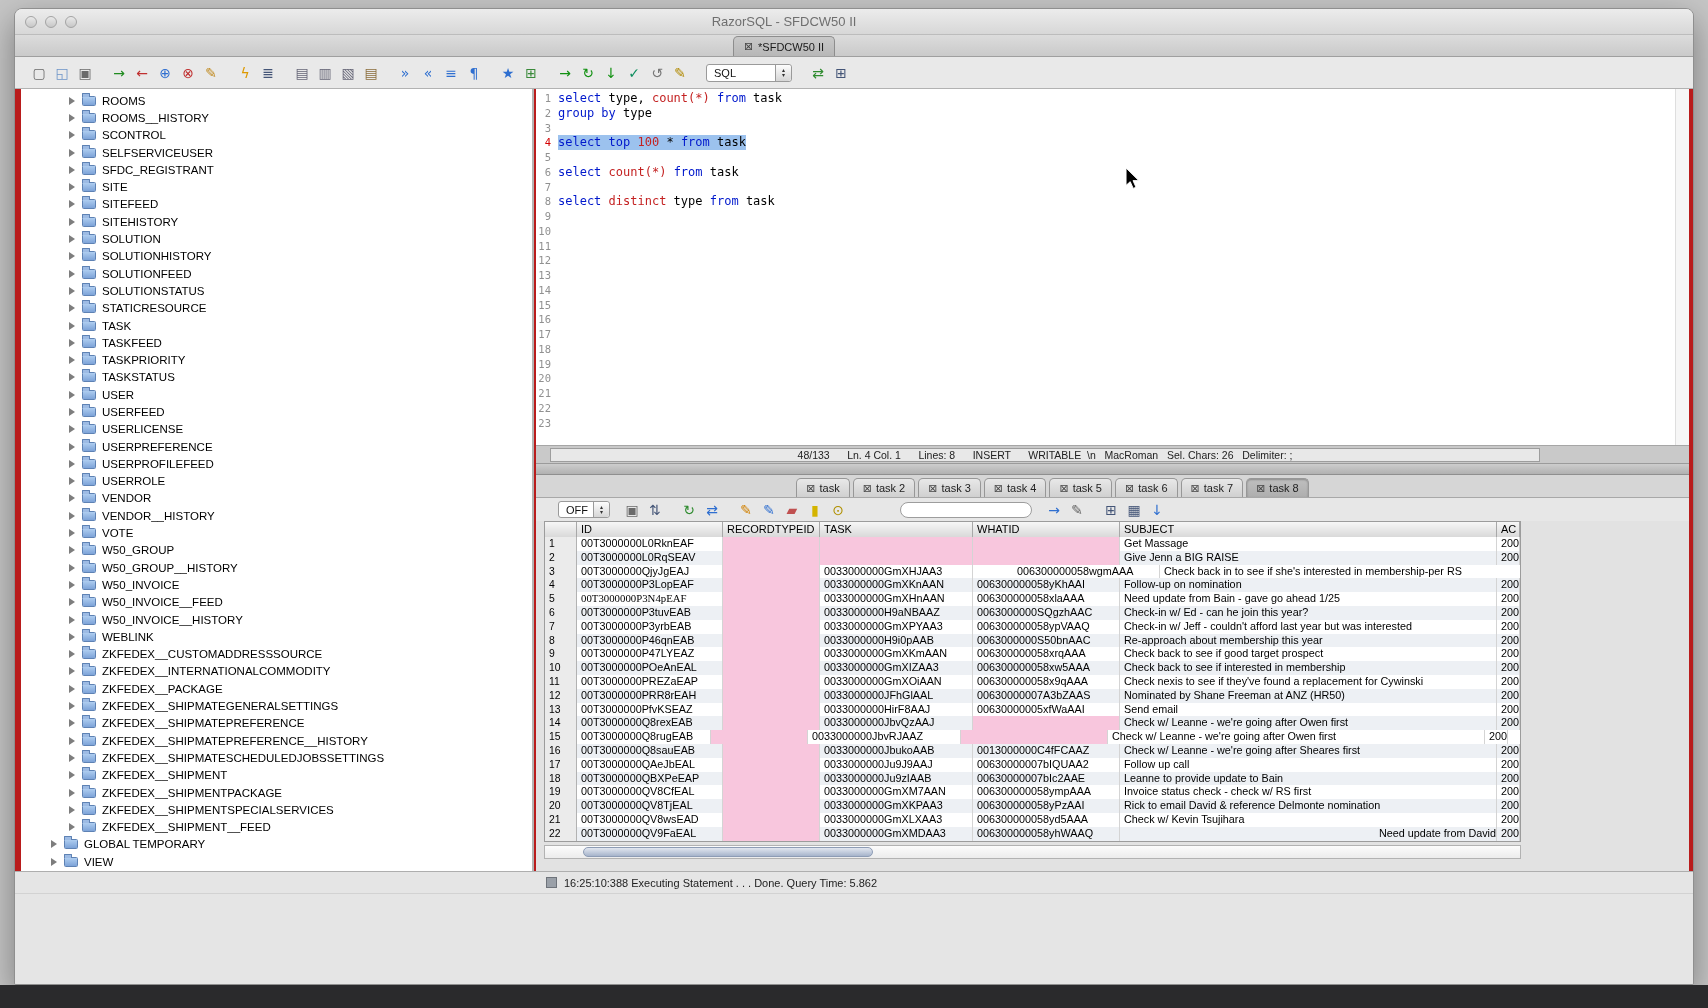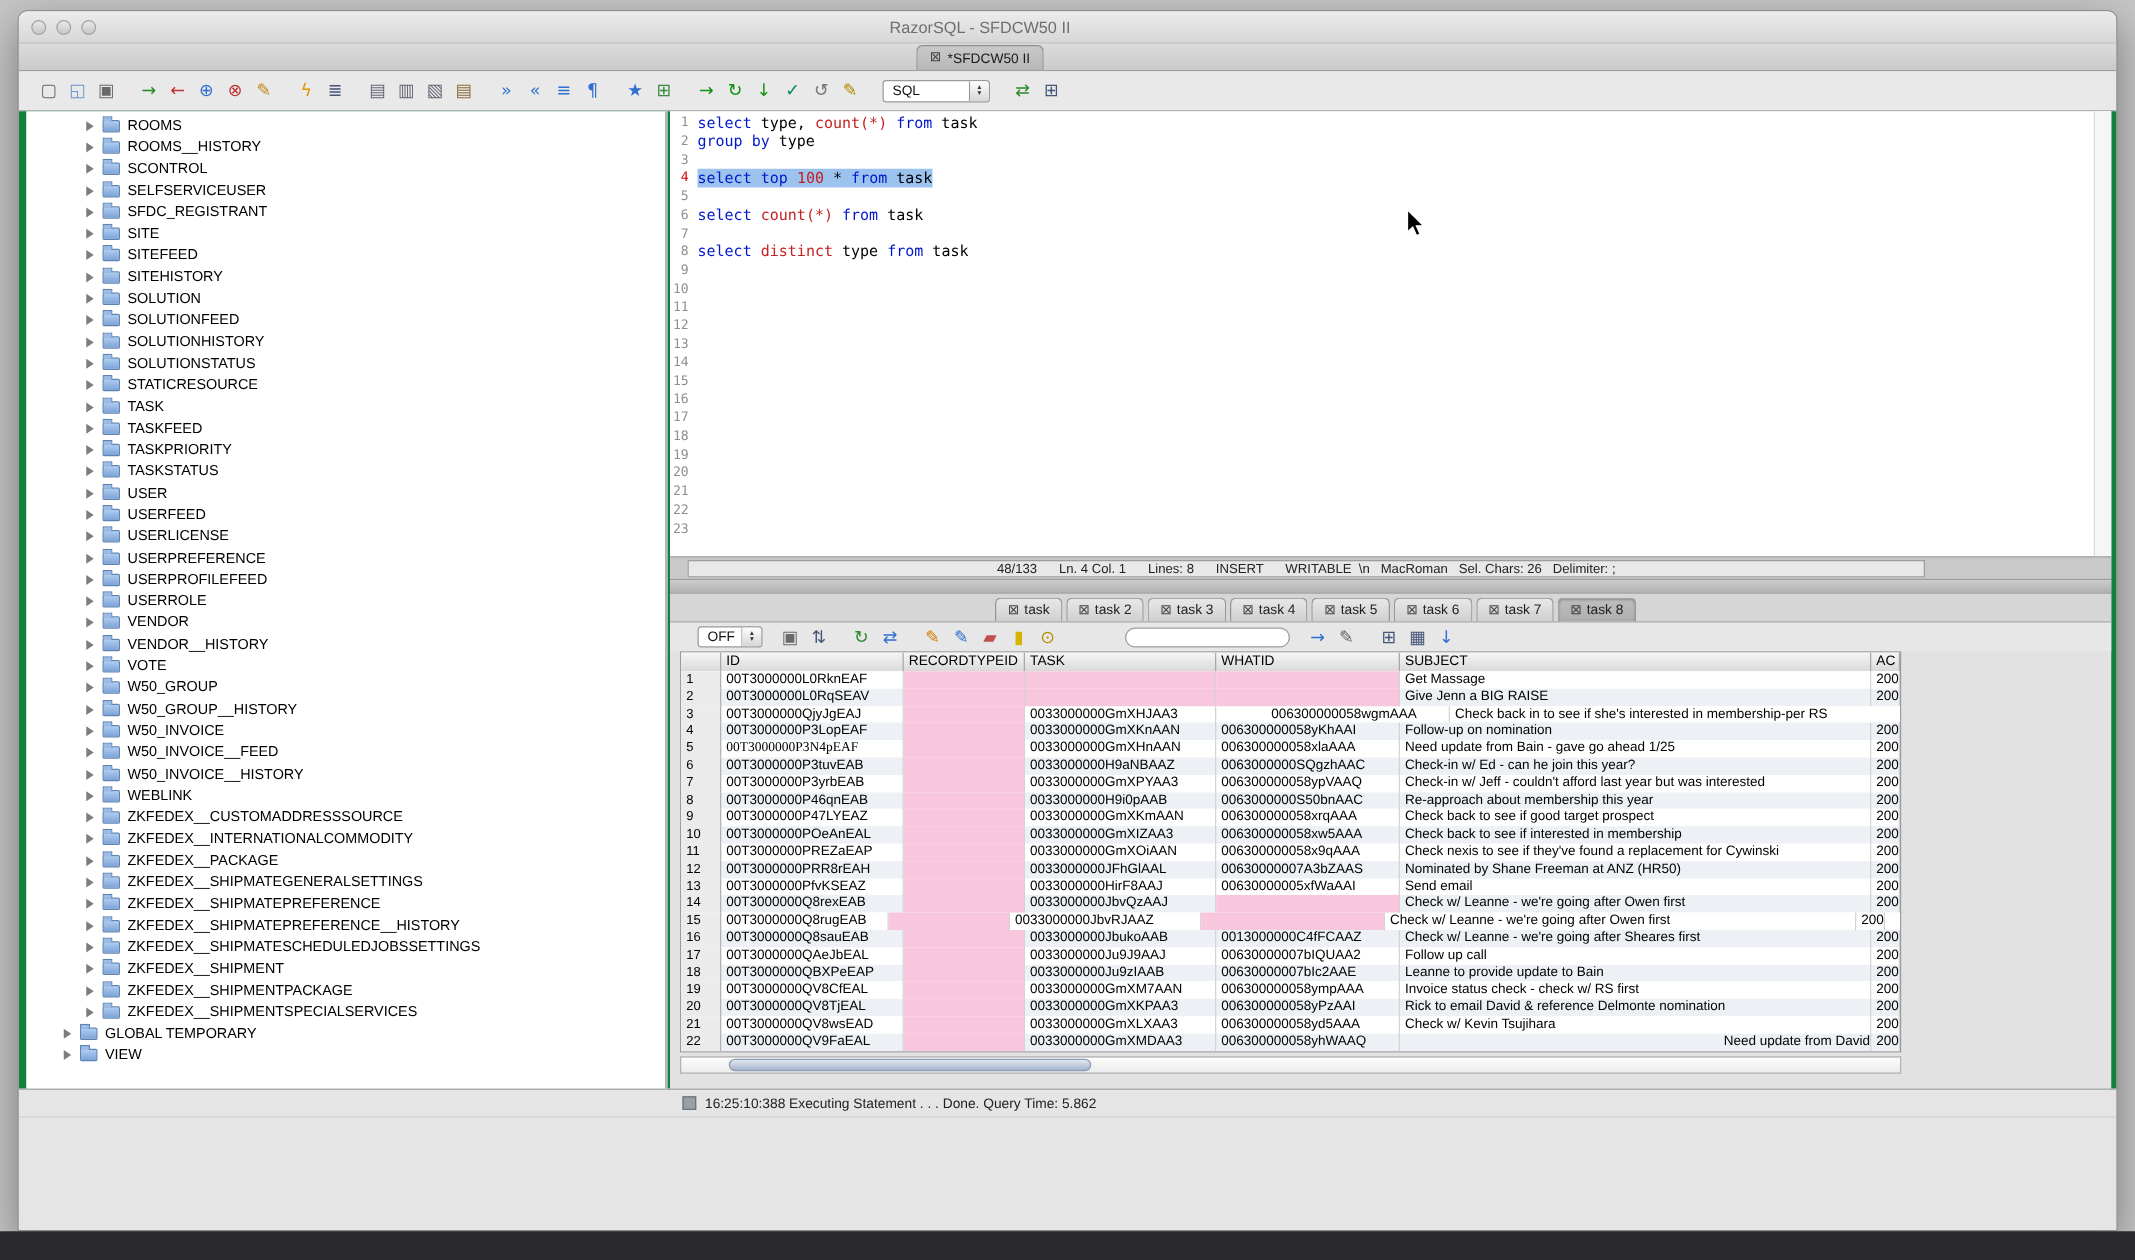--- a/index.html
+++ b/index.html
@@ -33,21 +33,21 @@
   .tbicon{width:20px;height:20px;display:flex;align-items:center;justify-content:center;
           font-size:14px;font-family:"DejaVu Sans",sans-serif;cursor:default;}
   .combo{height:18px;background:#fff;border:1px solid #9a9a9a;border-radius:3px;display:flex;
          align-items:center;font-size:11px;padding-left:7px;position:relative;box-sizing:border-box;}
   .combo .cval{flex:1;padding-right:18px;color:#111;}
   .stepper{position:absolute;right:0;top:0;bottom:0;width:15px;display:flex;flex-direction:column;
            align-items:center;justify-content:center;font-size:6px;line-height:5px;color:#333;
            background:linear-gradient(#fdfdfd,#d6d6d6);border-left:1px solid #9a9a9a;border-radius:0 3px 3px 0;}
   .sqlcombo{width:86px;}
   
-  .main{position:absolute;left:0;top:80px;width:1680px;height:782px;background:#15803d;}
+  .main{position:absolute;left:0;top:80px;width:1680px;height:782px;background:#b91c1c;}
   .treepanel{position:absolute;left:6px;top:0;width:513px;height:782px;background:#fff;
              border-right:2px solid #b4b4b4;box-sizing:border-box;overflow:hidden;padding-top:3px;}
   .trow{display:flex;align-items:center;height:17.3px;}
   .trow.lvl1{padding-left:48px;}
   .trow.lvl0{padding-left:30px;}
   .twisty{width:0;height:0;border-left:6px solid #7d7d7d;border-top:4.5px solid transparent;
           border-bottom:4.5px solid transparent;margin-right:7px;flex:none;}
   .folder{width:14px;height:10px;background:linear-gradient(#aecdf0,#7da3d8);border:1px solid #5e82b4;
           border-radius:1.5px;margin-right:6px;position:relative;flex:none;box-sizing:border-box;}
   .folder::before{content:"";position:absolute;left:-1px;top:-4px;width:6px;height:3px;
@@ -241,30 +241,30 @@
           <span class="tlabel">SITEHISTORY</span>
         </div>
         <div class="trow lvl1">
           <span class="twisty"></span>
           <span class="folder"></span>
           <span class="tlabel">SOLUTION</span>
         </div>
         <div class="trow lvl1">
           <span class="twisty"></span>
           <span class="folder"></span>
+          <span class="tlabel">SOLUTIONHISTORY</span>
+        </div>
+        <div class="trow lvl1">
+          <span class="twisty"></span>
+          <span class="folder"></span>
           <span class="tlabel">SOLUTIONFEED</span>
         </div>
         <div class="trow lvl1">
           <span class="twisty"></span>
           <span class="folder"></span>
-          <span class="tlabel">SOLUTIONHISTORY</span>
-        </div>
-        <div class="trow lvl1">
-          <span class="twisty"></span>
-          <span class="folder"></span>
           <span class="tlabel">SOLUTIONSTATUS</span>
         </div>
         <div class="trow lvl1">
           <span class="twisty"></span>
           <span class="folder"></span>
           <span class="tlabel">STATICRESOURCE</span>
         </div>
         <div class="trow lvl1">
           <span class="twisty"></span>
           <span class="folder"></span>
@@ -402,20 +402,25 @@
         </div>
         <div class="trow lvl1">
           <span class="twisty"></span>
           <span class="folder"></span>
           <span class="tlabel">ZKFEDEX__SHIPMENTPACKAGE</span>
         </div>
         <div class="trow lvl1">
           <span class="twisty"></span>
           <span class="folder"></span>
           <span class="tlabel">ZKFEDEX__SHIPMENTSPECIALSERVICES</span>
+        </div>
+        <div class="trow lvl1">
+          <span class="twisty"></span>
+          <span class="folder"></span>
+          <span class="tlabel">ZKFEDEX__SHIPMENT__FEED</span>
         </div>
         <div class="trow lvl0">
           <span class="twisty"></span>
           <span class="folder"></span>
           <span class="tlabel">GLOBAL TEMPORARY</span>
         </div>
         <div class="trow lvl0">
           <span class="twisty"></span>
           <span class="folder"></span>
           <span class="tlabel">VIEW</span>

